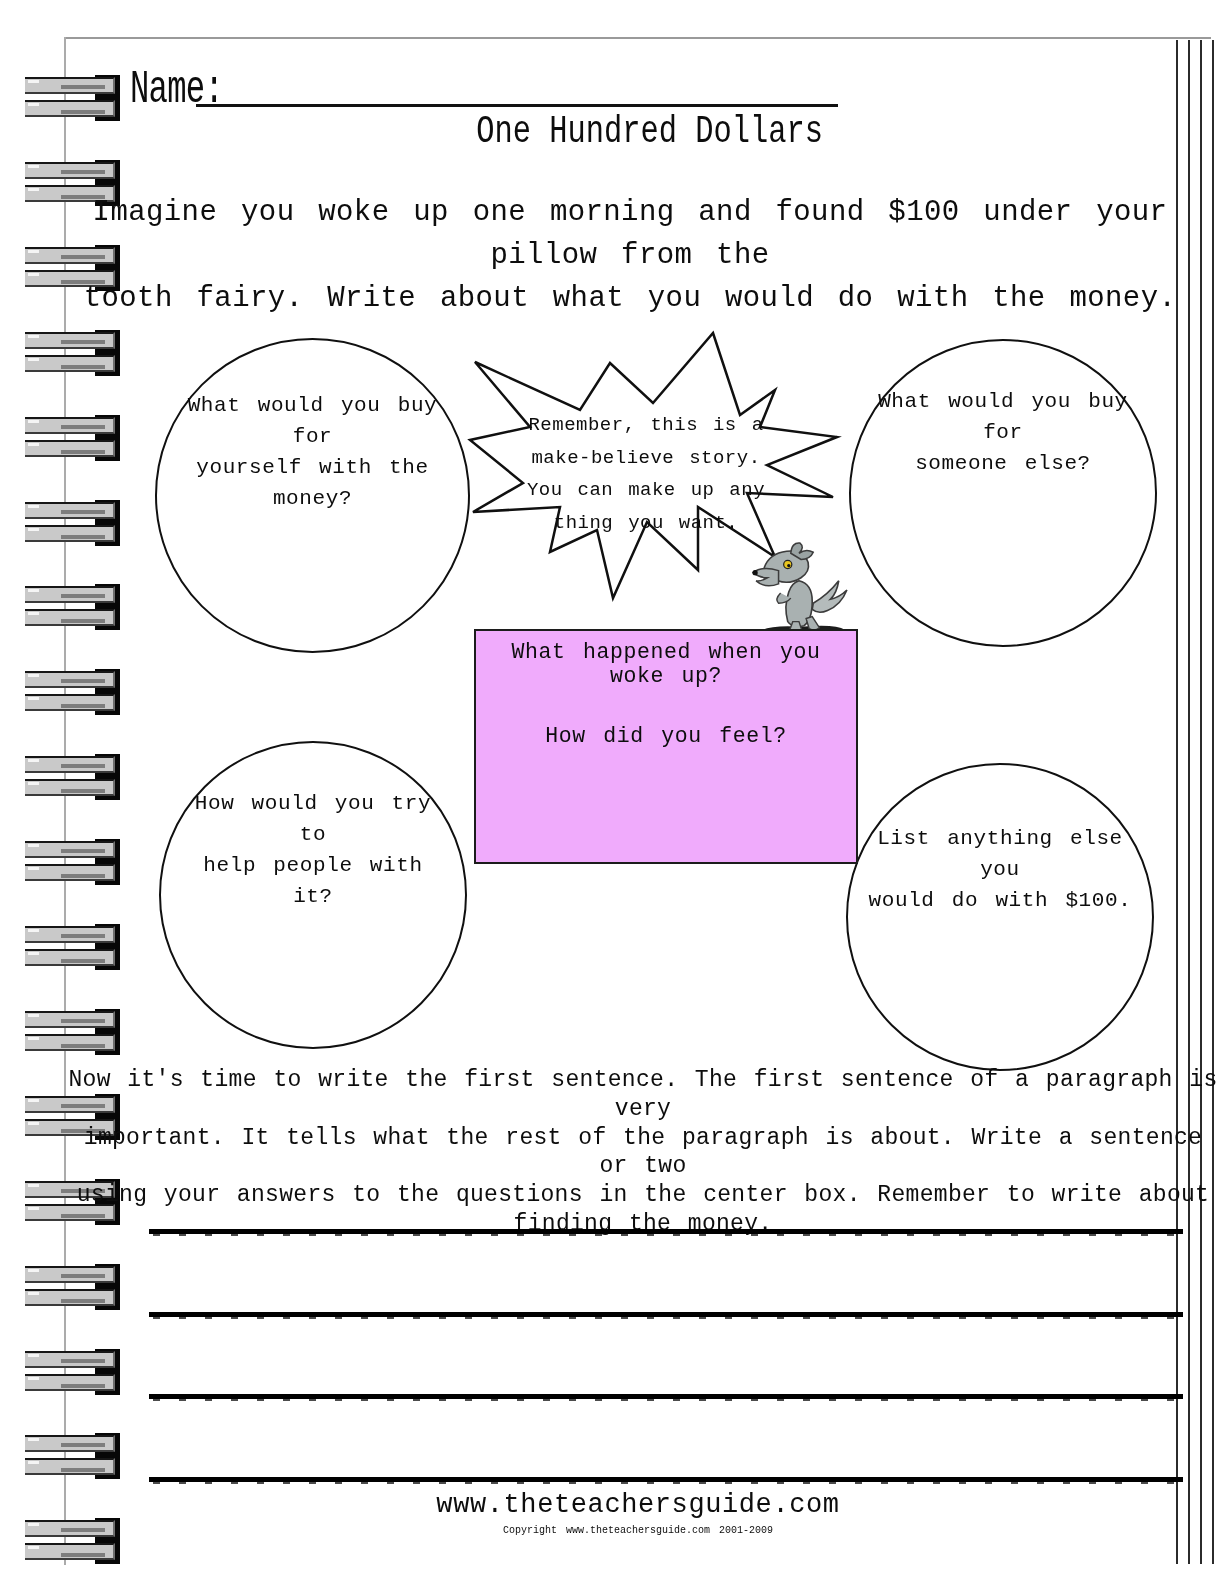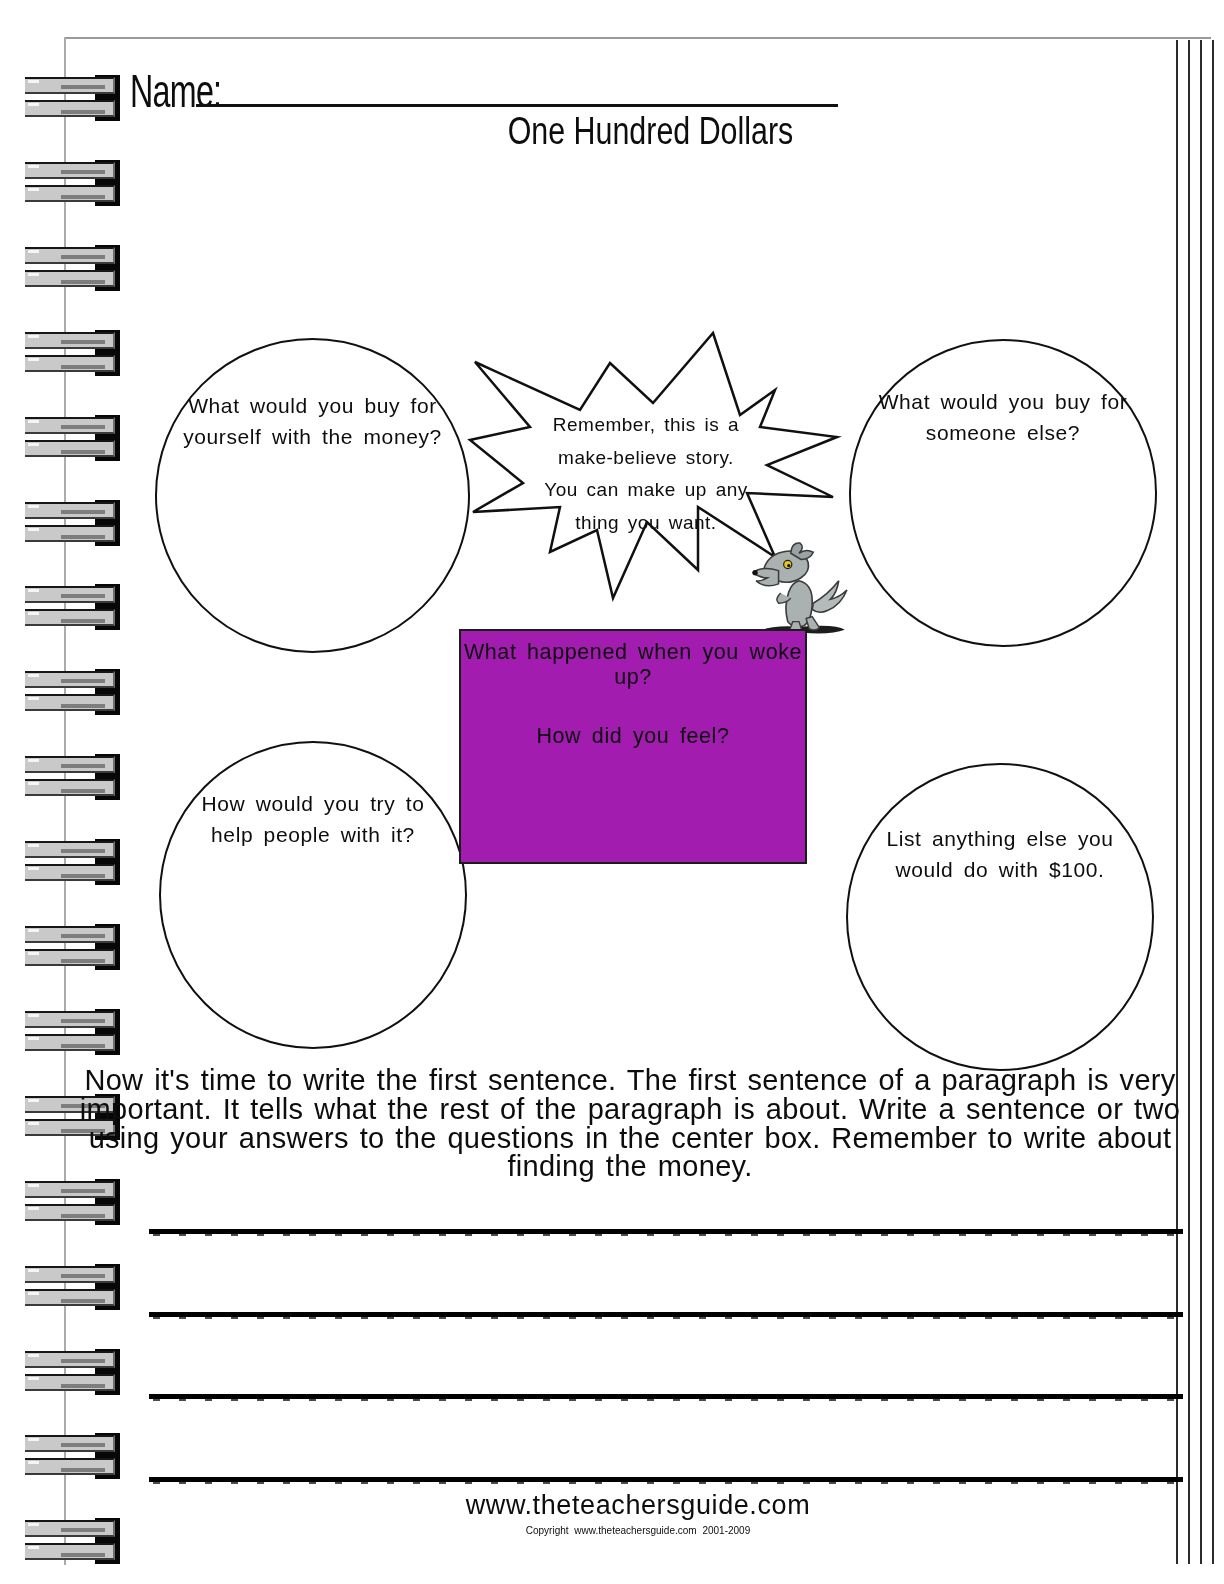--- a/index.html
+++ b/index.html
@@ -1,17 +1,17 @@
 <!DOCTYPE html>
 <html><head>
 <meta charset="utf-8">
 <style>
   html,body{margin:0;padding:0;background:#fff;}
   .sheet{position:relative;width:1224px;height:1584px;background:#fff;overflow:hidden;
-         font-family:Liberation Sans, sans-serif;color:#0d0d0d;}
+         font-family:Liberation Mono, monospace;color:#0d0d0d;}
   .abs{position:absolute;}
   .pre{white-space:pre-line;}
   .ctr{text-align:center;}
 
   
   .page-top-border{left:64px;top:37px;width:1147px;height:2px;background:#9a9a9a;}
   .page-left-border{left:64px;top:37px;width:2px;height:1528px;background:#ababab;}
   .edge-line{top:40px;width:2px;height:1524px;background:#2b2b2b;}
 
   
@@ -42,29 +42,29 @@
   .c-bl{left:159px;top:741px;width:308px;height:308px;}
   .c-br{left:846px;top:763px;width:308px;height:308px;}
   .circle-text{position:absolute;left:5%;width:90%;text-align:center;font-size:21px;line-height:31px;
                letter-spacing:0.6px;word-spacing:4px;}
   .t-tl{top:50px;} .t-tr{top:45px;} .t-bl{top:45px;} .t-br{top:58px;text-align:center;}
 
   .starburst-svg{left:455px;top:325px;width:395px;height:320px;}
   .starburst-text{left:500px;top:409px;width:292px;font-size:19px;line-height:32.5px;
                   letter-spacing:0.5px;word-spacing:3px;}
 
-  .center-box{left:459px;top:629px;width:348px;height:235px;border:2.5px solid #1c1c1c;
-              background:#a21caf;box-sizing:border-box;}
+  .center-box{left:474px;top:629px;width:384px;height:235px;border:2.5px solid #1c1c1c;
+              background:#f0abfc;box-sizing:border-box;}
   .box-q{position:absolute;left:0;width:100%;text-align:center;font-size:21.5px;
          letter-spacing:0.6px;word-spacing:4px;}
   .q1{top:9px;} .q2{top:93px;}
 
   .wolf-svg{left:750px;top:540px;width:102px;height:100px;}
 
-  .closing{left:55px;top:1066px;width:1150px;font-size:29px;line-height:28.8px;
+  .closing{left:68px;top:1066px;width:1150px;font-size:23px;line-height:28.8px;
            letter-spacing:0.3px;word-spacing:2.5px;}
 
   
   .write-line{position:absolute;left:149px;width:1034px;height:4.5px;background:#000;}
   .write-line::after{content:'';position:absolute;left:4px;right:0;top:4.5px;height:2.5px;
     background:repeating-linear-gradient(90deg,#4c4c4c 0 7px,transparent 7px 26px);}
 
   
   .credit{left:64px;top:1458px;width:1148px;font-size:20px;letter-spacing:0.3px;word-spacing:2px;}
   .credit b{letter-spacing:0.4px;}
@@ -174,20 +174,22 @@
         <div class="ring-bar b1"></div>
         <div class="ring-bar b2"></div>
       </div>
     </div>
 
   <div class="abs name-label">Name:</div>
   <div class="abs name-line"></div>
   <div class="abs title-wrap ctr">
     <span class="title">One Hundred Dollars</span>
   </div>
+  <div class="abs instructions ctr pre">Imagine you woke up one morning and found $100 under your pillow from the
+tooth fairy.  Write about what you would do with the money.</div>
 
   <div class="abs circle c-tl">
     <div class="circle-text pre t-tl">What would you buy for
 yourself with the money?</div>
   </div>
   <div class="abs circle c-tr">
     <div class="circle-text pre t-tr">What would you buy for
 someone else?</div>
   </div>
   <div class="abs circle c-bl">

